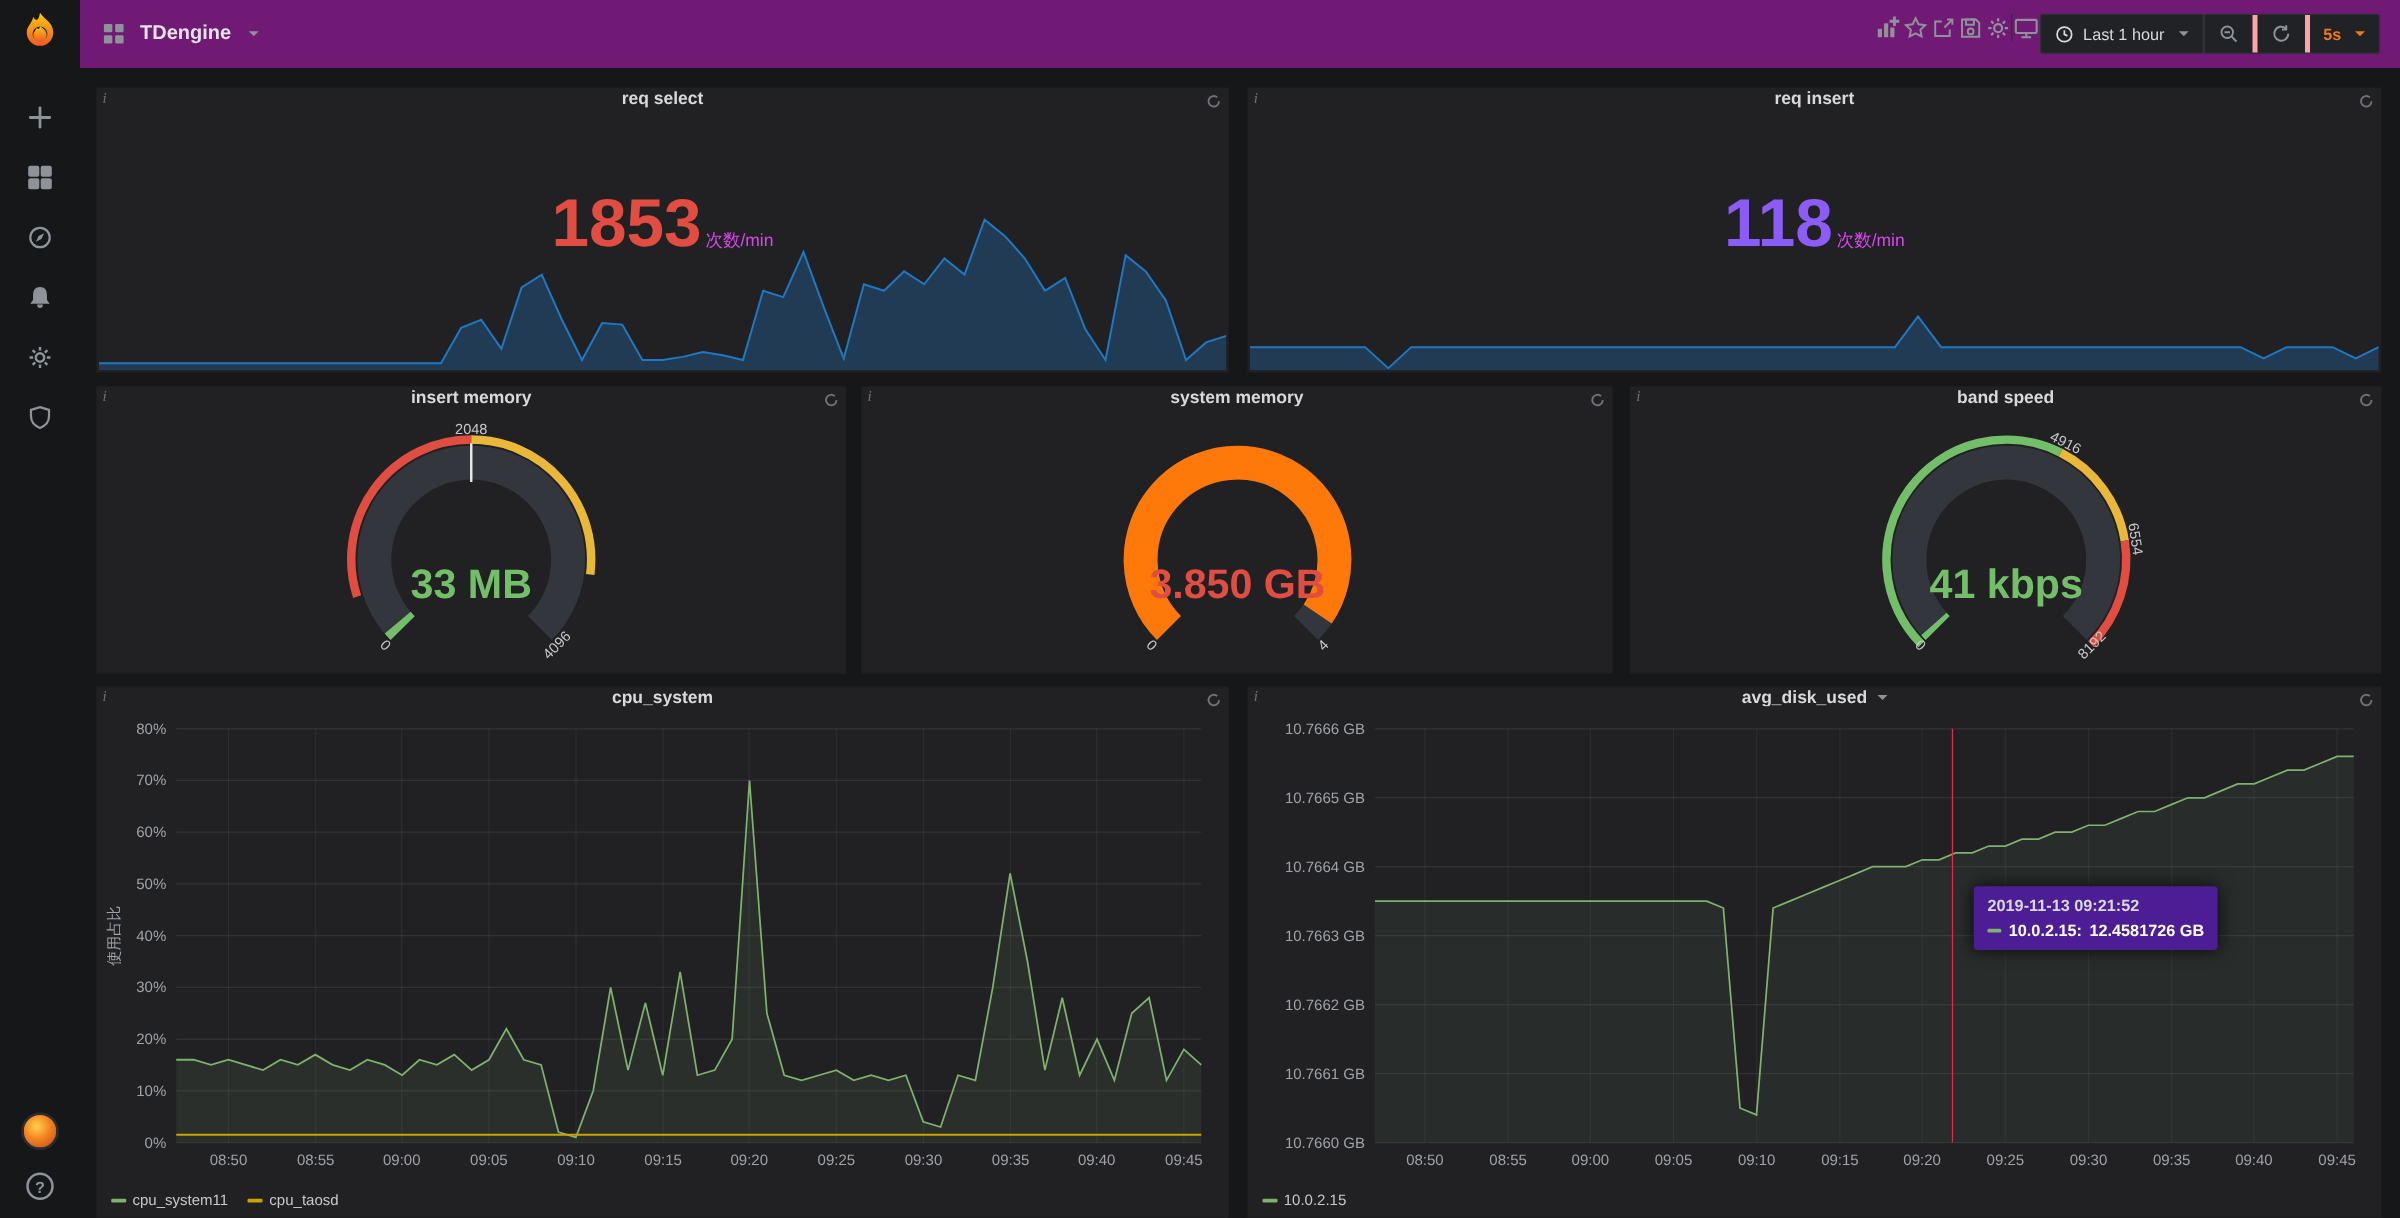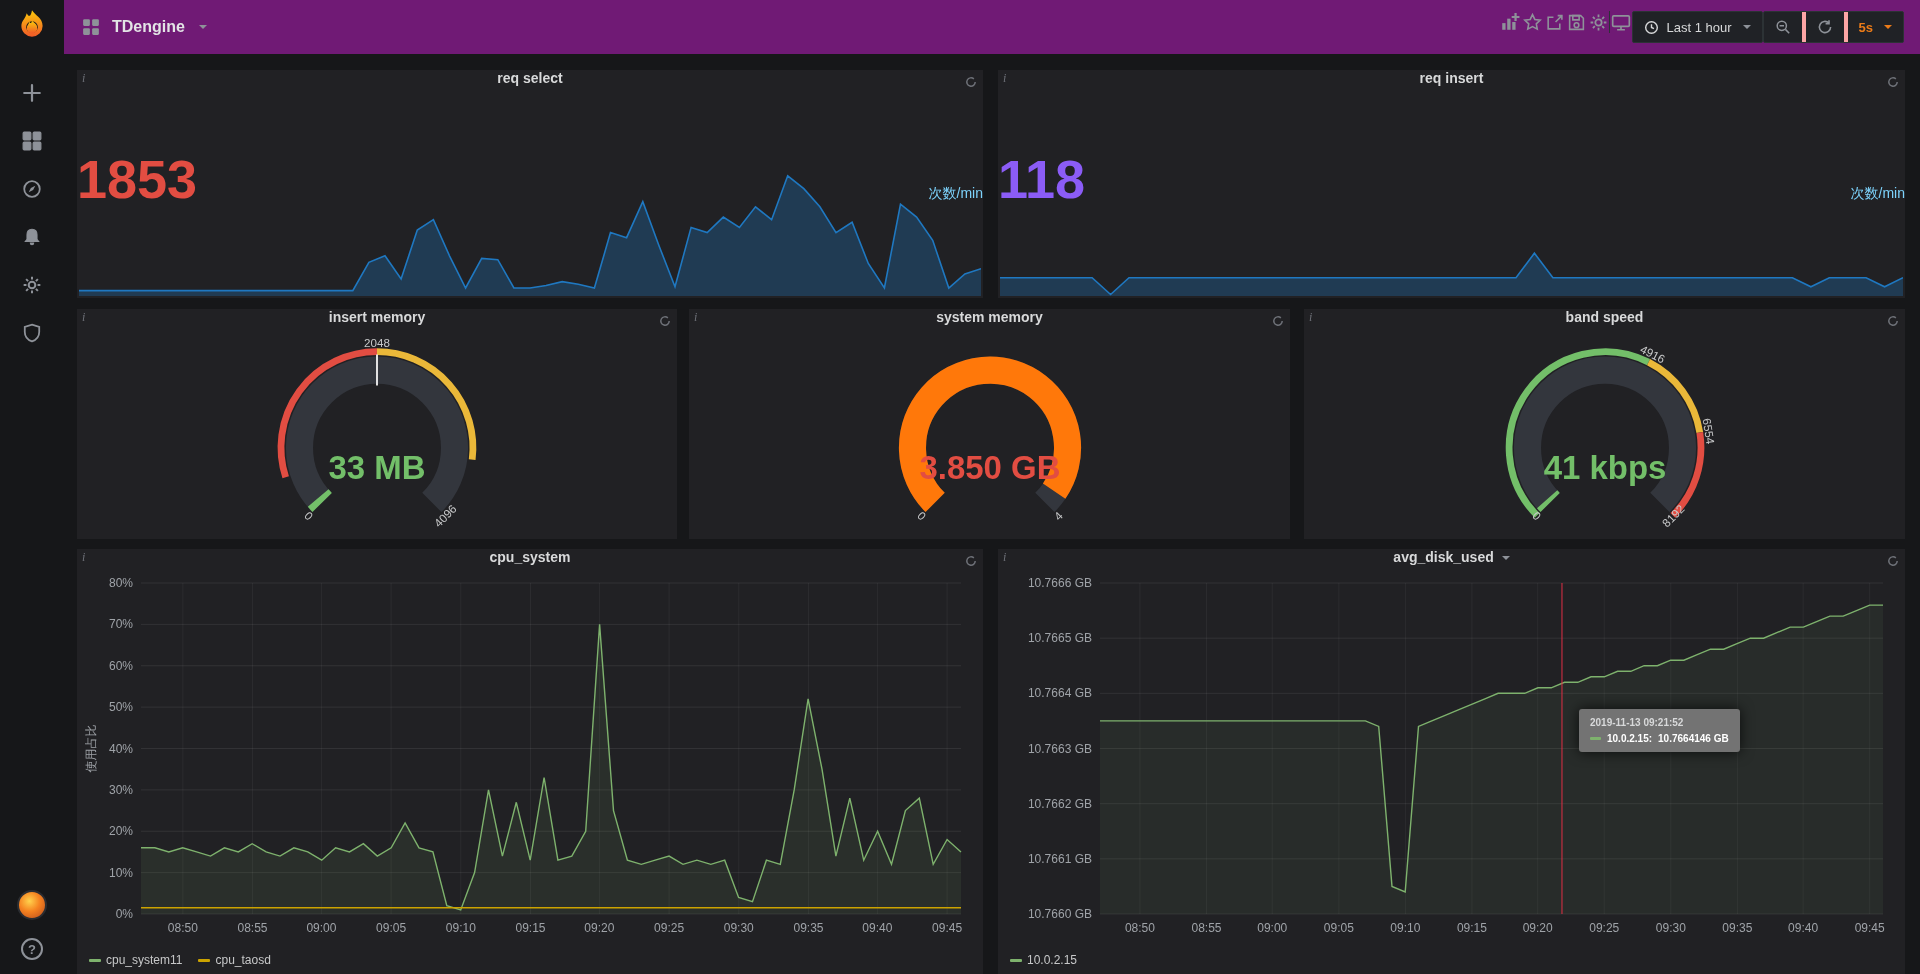--- a/index.html
+++ b/index.html
@@ -40,40 +40,40 @@
   
   .dash { position:absolute; left:64px; top:54px; width:1856px; height:920px; }
   .panel { position:absolute; background:#212124; }
   .panel-title { position:absolute; top:0; left:30px; right:30px; text-align:center;
                  font-size:14px; font-weight:700; color:#d8d9da; cursor:pointer; white-space:nowrap; overflow:hidden; }
   .corner-info { position:absolute; top:1px; left:5px; color:#6e7178; font-size:12px; font-style:italic;
                  font-family:"Liberation Serif", serif; cursor:pointer; z-index:3; }
   .corner-spin { position:absolute; top:4px; right:6px; z-index:3; cursor:pointer; }
 
   
-  .bigstat { position:absolute; top:36%; left:0; right:0; display:flex; justify-content:space-between;
+  .bigstat { position:absolute; top:36%; left:0; right:0; display:flex; justify-content:center;
              align-items:baseline; z-index:2; pointer-events:none; }
   .bigval { font-size:54px; font-weight:700; line-height:1; }
-  .bigunit { font-size:14px; color:#7dd3fc; margin-left:3px; }
+  .bigunit { font-size:14px; color:#d946ef; margin-left:3px; }
   .spark { position:absolute; left:2px; right:2px; bottom:2px; height:58%; }
 
   
   .gauge-body { position:absolute; top:24px; left:0; right:0; bottom:2px;
                 display:flex; justify-content:center; align-items:flex-start; }
 
   
   .graph-body { position:absolute; top:26px; left:6px; right:6px; bottom:4px; }
   .chart { position:absolute; top:0; left:0; right:0; bottom:22px; }
   .legend { position:absolute; left:6px; bottom:0; height:20px; display:flex; gap:16px;
             align-items:center; font-size:12px; color:#c7c8c9; }
   .lg { cursor:pointer; }
   .lg i { display:inline-block; width:12px; height:3px; margin-right:5px; border-radius:1px; vertical-align:middle; }
 
-  .tooltip { position:absolute; left:581px; top:160px; background:#737373; border-radius:3px;
-             padding:8px 11px; font-size:10px; box-shadow:0 0 14px rgba(0,0,0,0.75); z-index:6; }
+  .tooltip { position:absolute; left:581px; top:160px; background:#4c1d95; border-radius:3px;
+             padding:8px 11px; font-size:13px; box-shadow:0 0 14px rgba(0,0,0,0.75); z-index:6; }
   .tt-time { font-weight:700; margin-bottom:5px; color:#d8d9da; }
   .tt-row { display:flex; align-items:center; gap:6px; font-weight:700; color:#ffffff; }
   .tt-dash { display:inline-block; width:11px; height:3px; background:#7eb26d; border-radius:1px; }
 
   svg text { font-family:"Liberation Sans", sans-serif; }
 </style>
 </head>
 <body>
 
 <aside class="sidebar">
@@ -443,18 +443,18 @@
           </svg></div>
       <div class="legend">
           <span class="lg"><i style="background: rgb(126, 178, 109);"></i>10.0.2.15</span>
         </div>
     </div>
     <div class="tooltip">
       <div class="tt-time">2019-11-13 09:21:52</div>
       <div class="tt-row">
         <span class="tt-dash"></span>
         <span>10.0.2.15:</span>
-        <span>10.7664146 GB</span>
+        <span>12.4581726 GB</span>
       </div>
     </div>
   </section>
 
 </main>
 
 </body></html>

